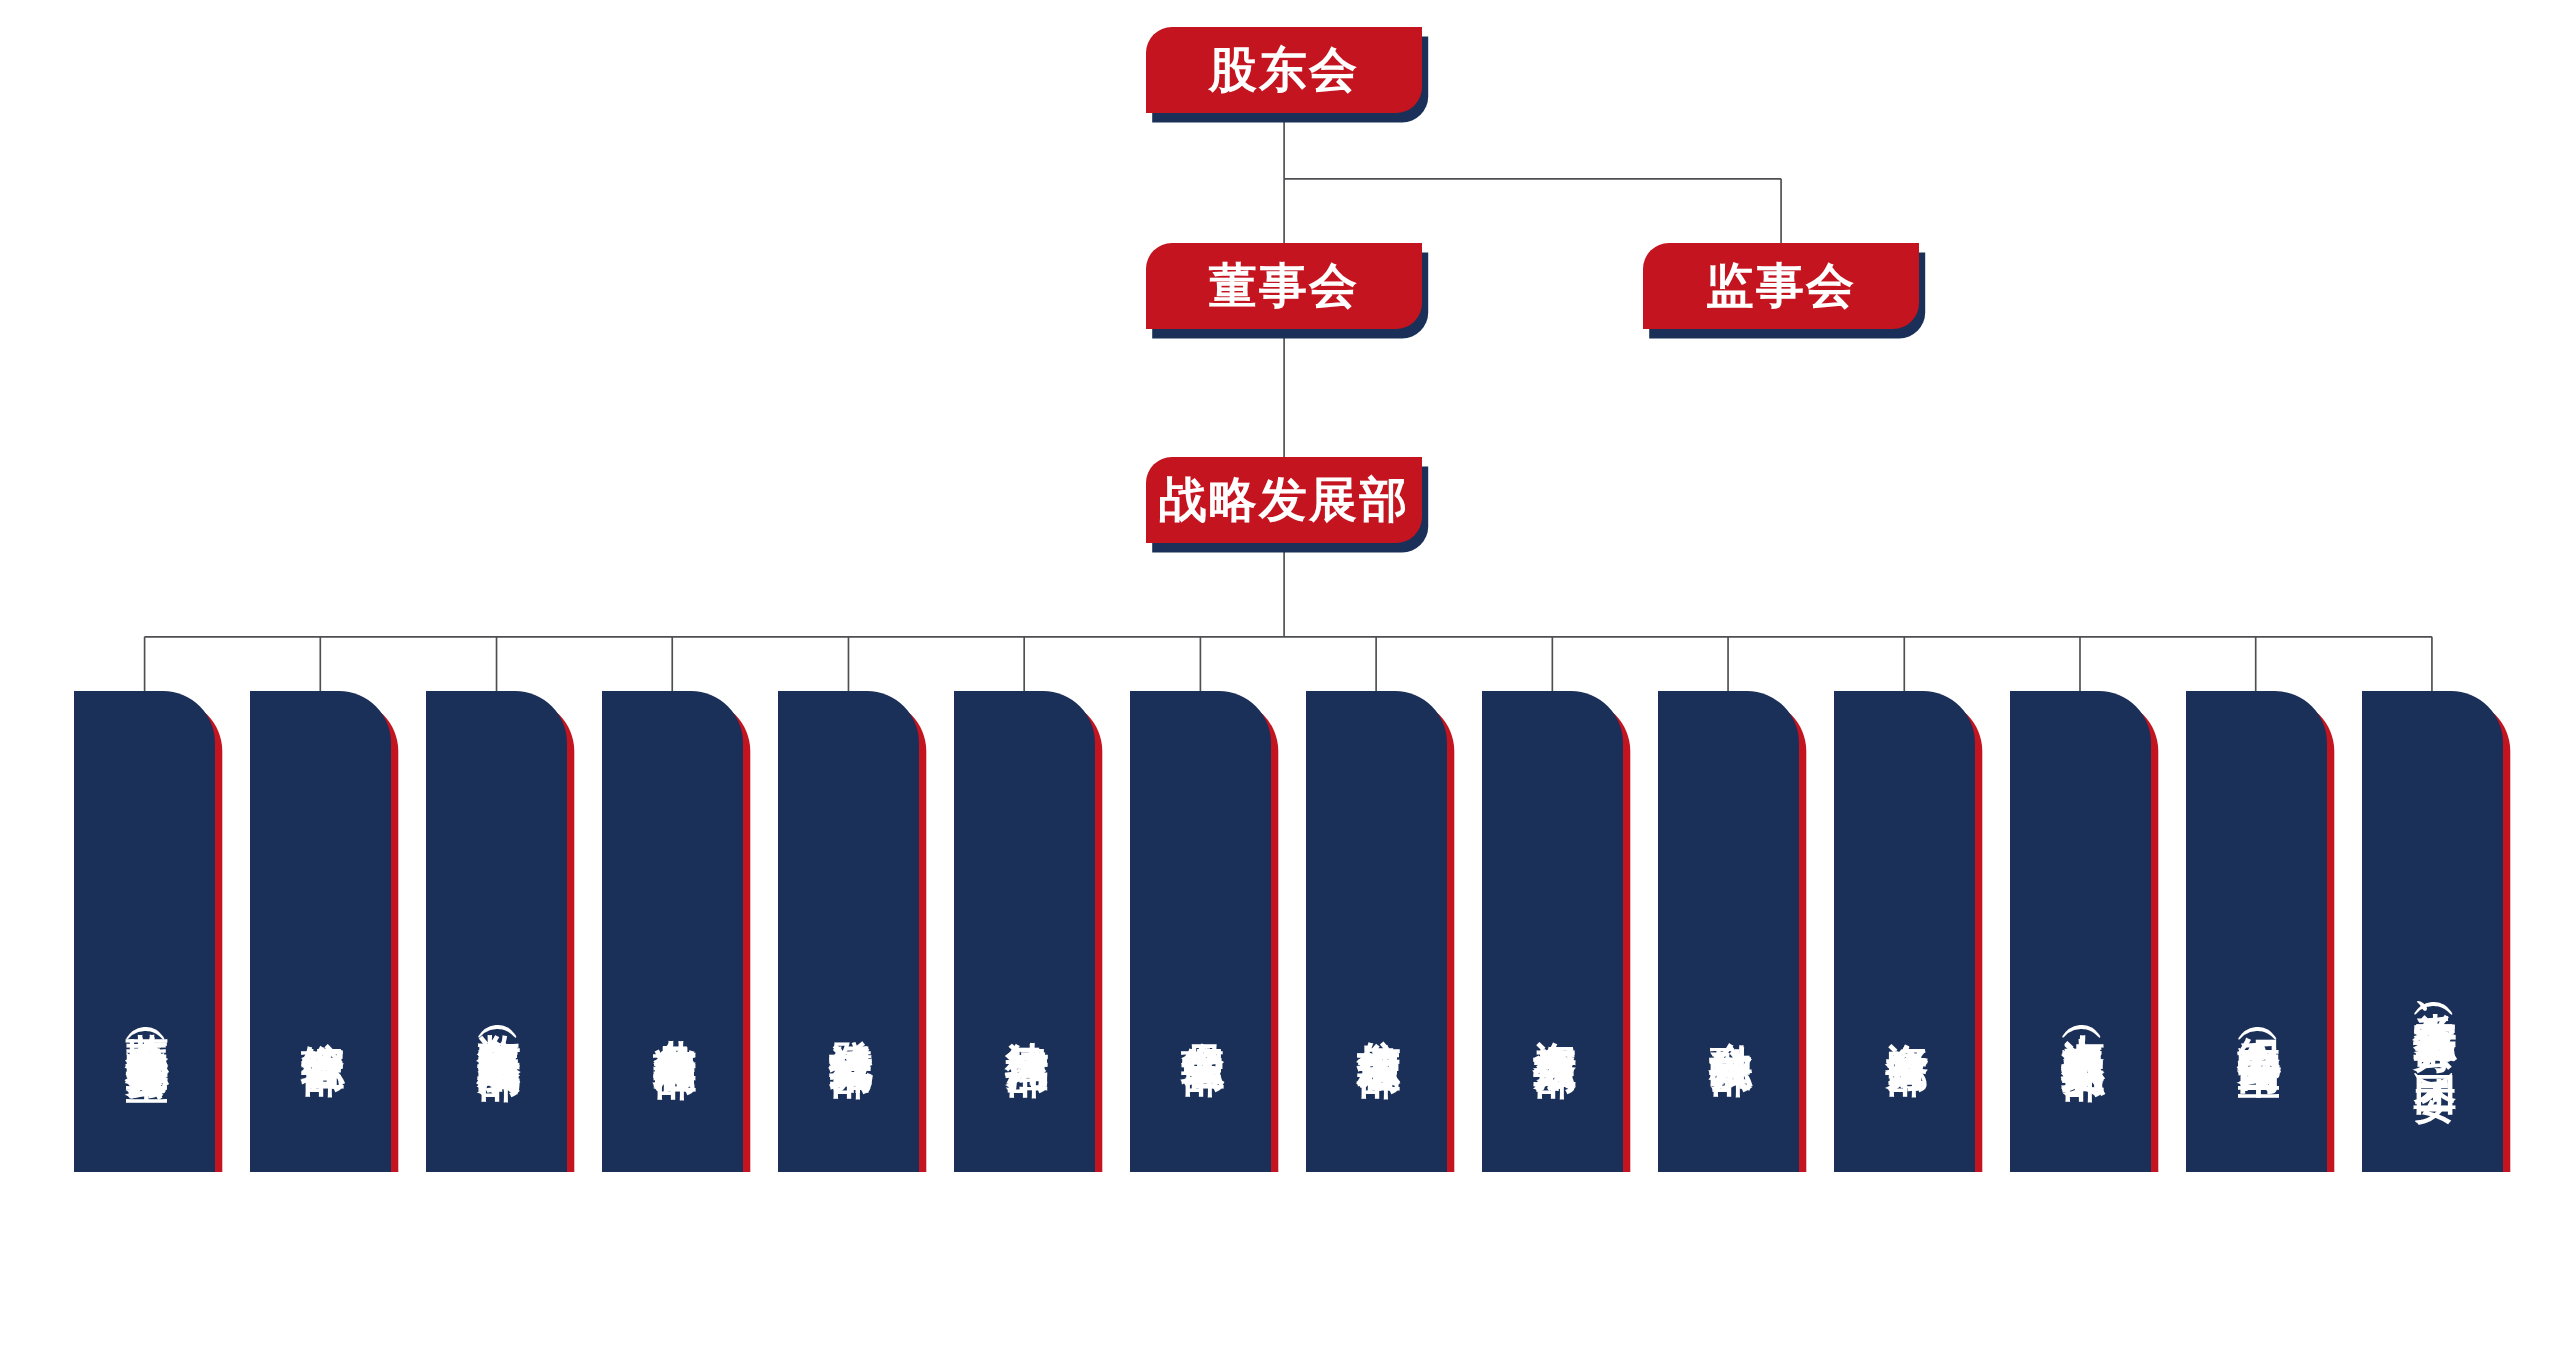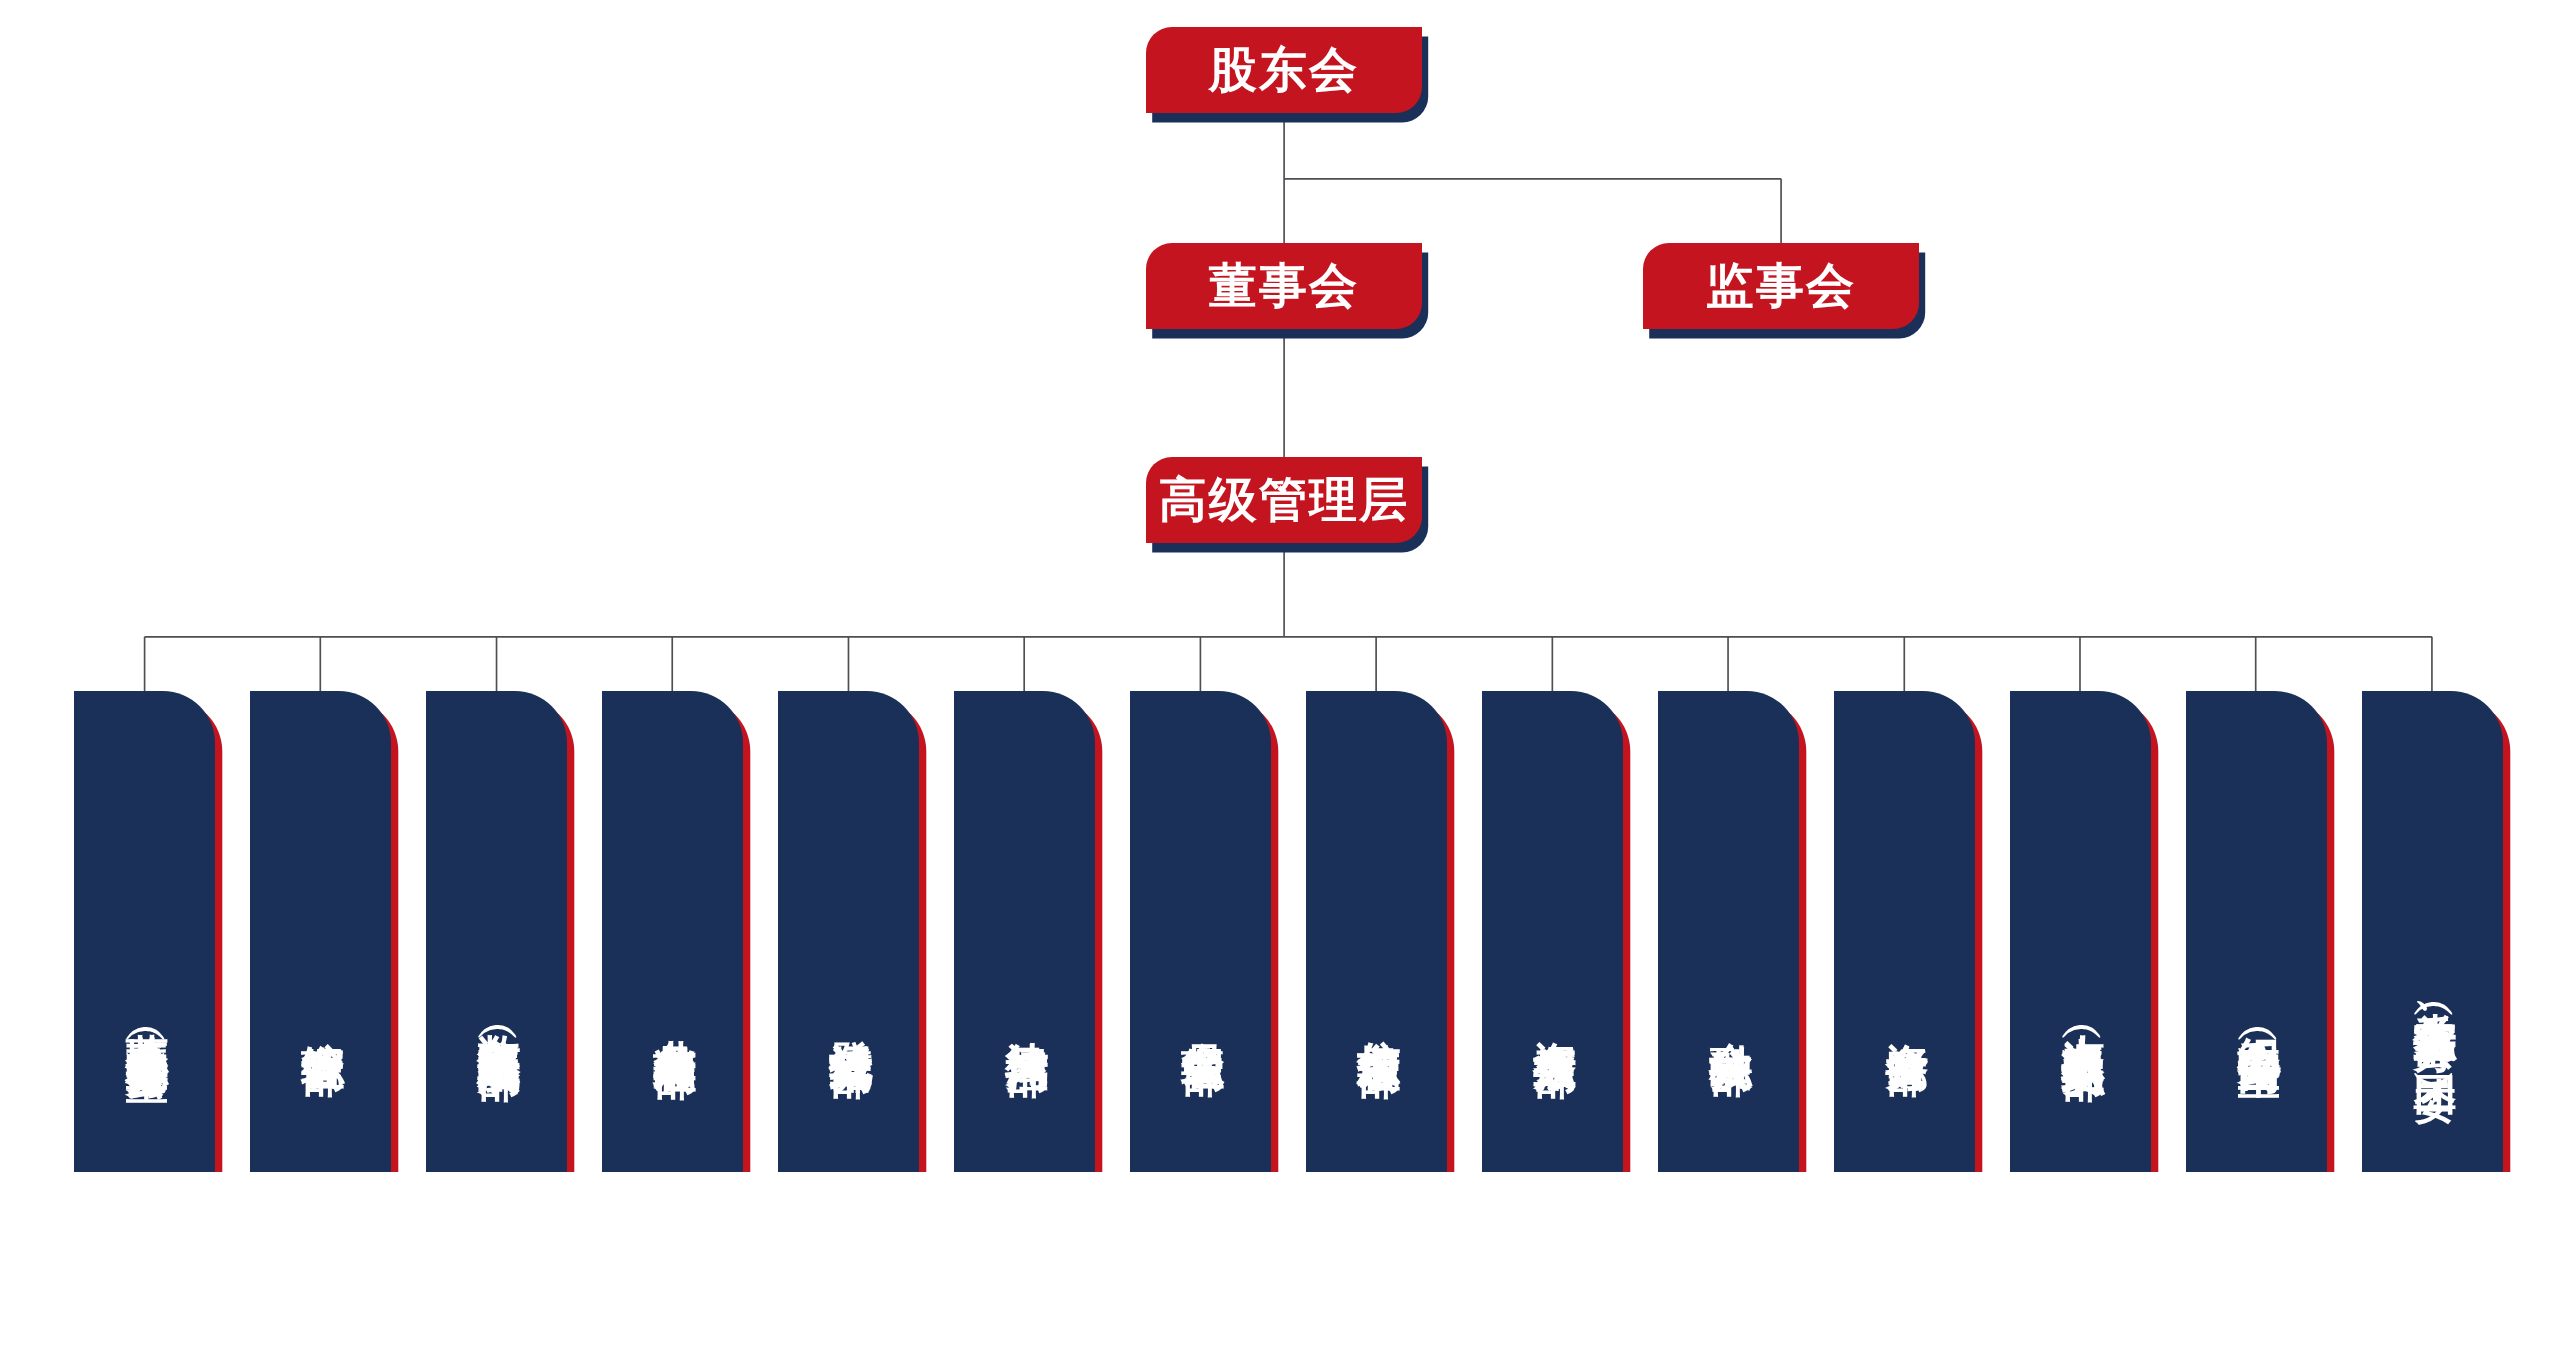--- a/index.html
+++ b/index.html
@@ -92,21 +92,21 @@
 
   <div class="node pos-supervisory">
     <span class="label">监事会</span>
   </div>
 
   <div class="node pos-board">
     <span class="label">董事会</span>
   </div>
 
   <div class="node pos-senior">
-    <span class="label">高级管理层</span>
+    <span class="label">战略发展部</span>
   </div>
 
   <div class="dept-row">
   <div class="dept">
     <span class="vtext">董监事会办公室（党委办公室）</span>
   </div>
 
   <div class="dept">
     <span class="vtext">综合管理部</span>
   </div>

